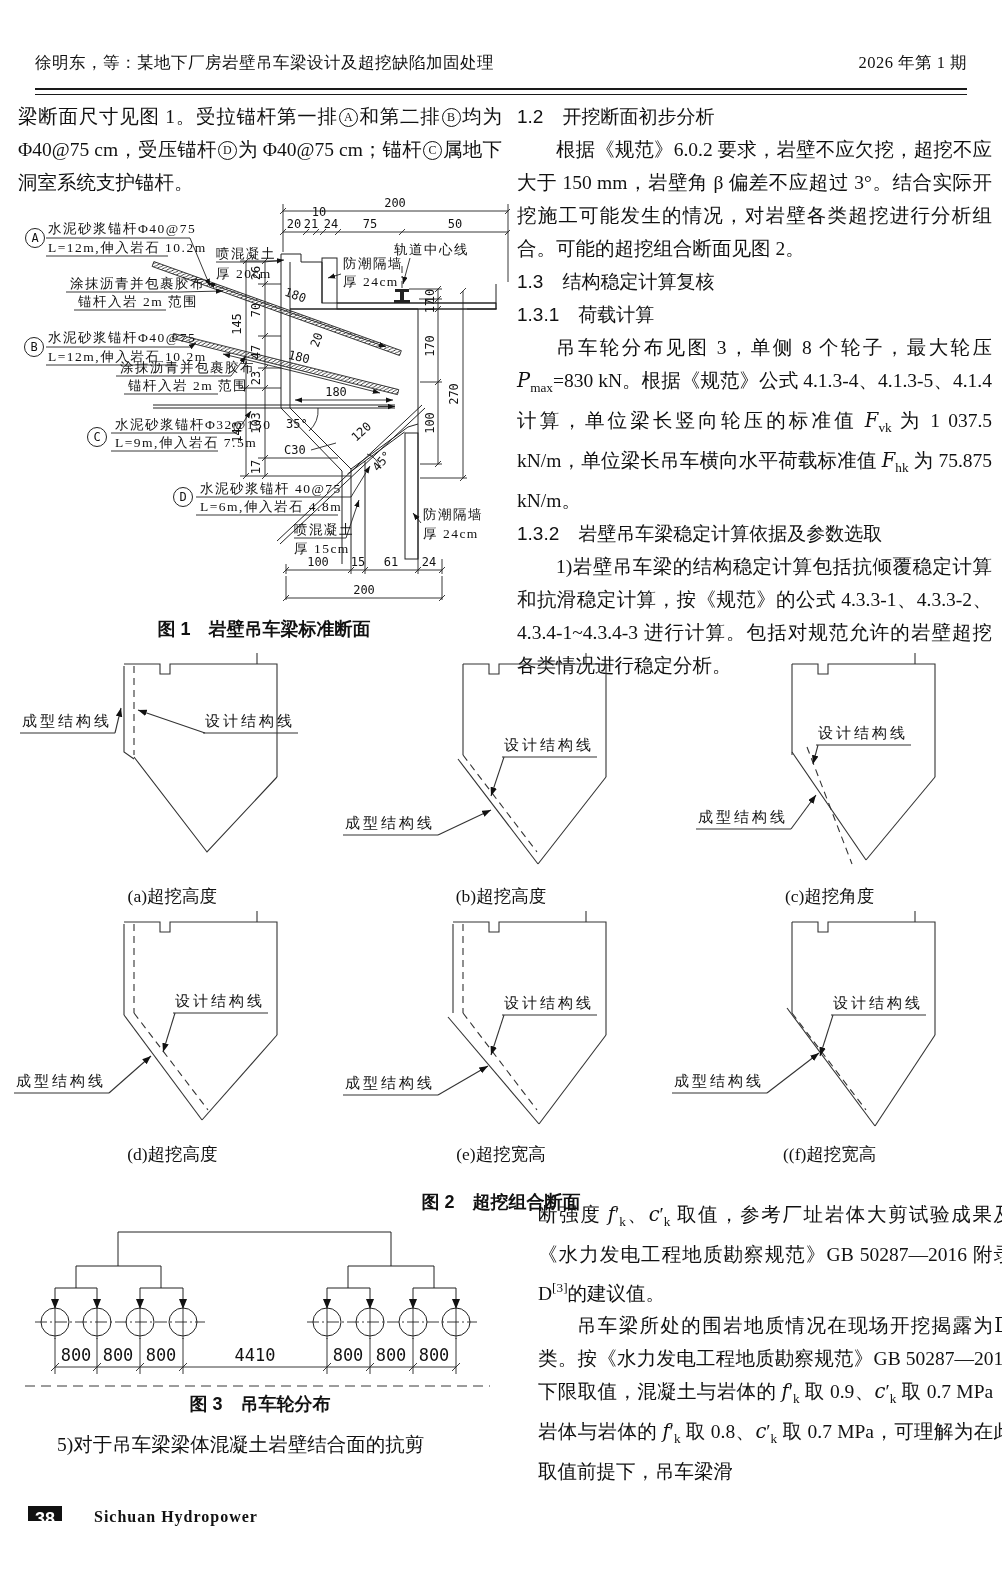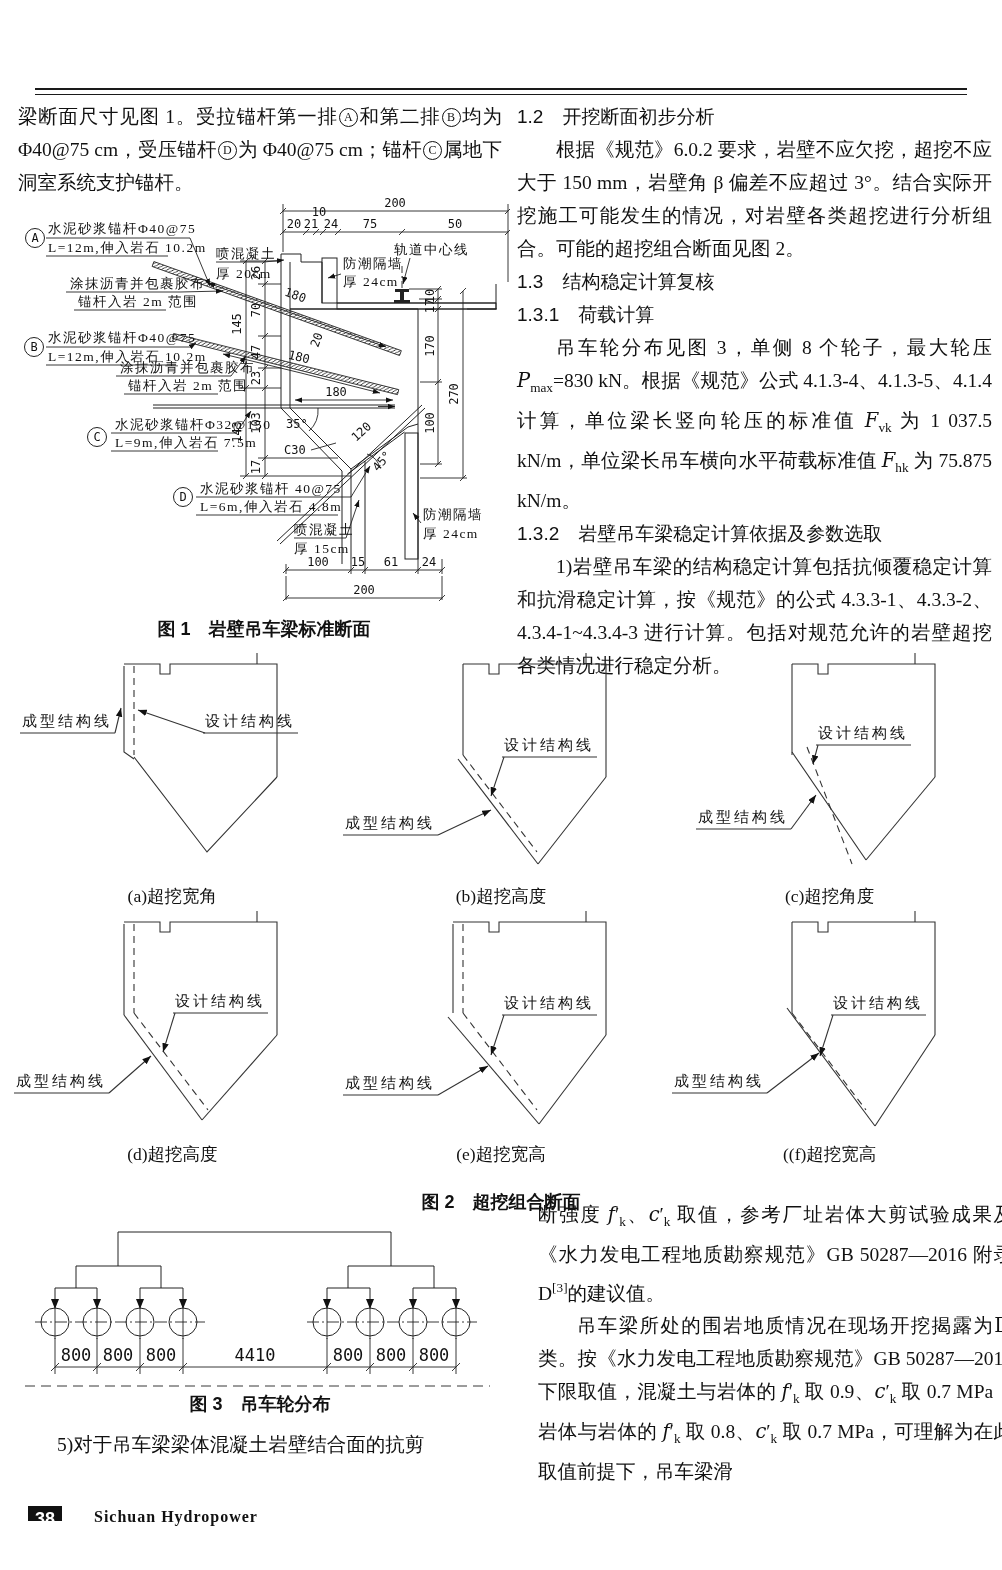--- a/index.html
+++ b/index.html
@@ -50,20 +50,24 @@
          font-family:"Liberation Sans","DejaVu Sans",sans-serif;font-weight:bold;font-size:18px;
          text-align:center;line-height:27px;}
   #journal{position:absolute;left:94px;top:1508px;font-weight:bold;font-size:16px;
            font-family:"Liberation Serif","DejaVu Serif",serif;letter-spacing:1px;}
 </style>
 </head>
 <body>
 
 <div id="page">
 
+  <div class="hdr">
+    <span>徐明东，等：某地下厂房岩壁吊车梁设计及超挖缺陷加固处理</span>
+    <span>2026 年第 1 期</span>
+  </div>
   <div class="rule"></div>
 
   <div id="lcol" class="col">
     <p>梁断面尺寸见图 1。受拉锚杆第一排<span class="circ">A</span>和第二排<span class="circ">B</span>均为 Φ40@75 cm，受压锚杆<span class="circ">D</span>为 Φ40@75 cm；锚杆<span class="circ">C</span>属地下洞室系统支护锚杆。</p>
   </div>
 
   <svg class="fig1" viewBox="0 0 492 418">
     <defs>
       <pattern id="p-dots" width="14" height="14" patternUnits="userSpaceOnUse">
         <circle cx="3" cy="4" r="1" fill="#555"></circle>
@@ -238,21 +242,21 @@
             <path class="s" d="M112,14 V100 L122,107"></path>
             <path class="s" d="M122,105 L195,200 L265,125"></path>
             <path class="dsh" d="M122,14 V103"></path>
             <text class="t2" x="193" y="74">设计结构线</text>
             <path class="s thin" d="M191,81 H286"></path>
             <path class="s thin" marker-end="url(#aw0)" d="M193,81 L126,58"></path>
             <text class="t2" x="10" y="74">成型结构线</text>
             <path class="s thin" d="M8,81 H103"></path>
             <path class="s thin" marker-end="url(#aw0)" d="M103,81 L109,56"></path>
           </svg>
-          <div class="subcap">(a)超挖宽角</div>
+          <div class="subcap">(a)超挖高度</div>
         </div>
         <div class="f2cell">
           <svg viewBox="0 0 320 232">
             <defs>
               <marker id="aw1" markerWidth="9" markerHeight="8" refX="8" refY="3" orient="auto">
                 <path d="M0,0 L8,3 L0,6 Z" fill="#111"></path>
               </marker>
             </defs>
             <path class="s" d="M122,12 H148 V22 H158 V12 H265 V125"></path>
             <path class="s" d="M245,1 V12"></path>

